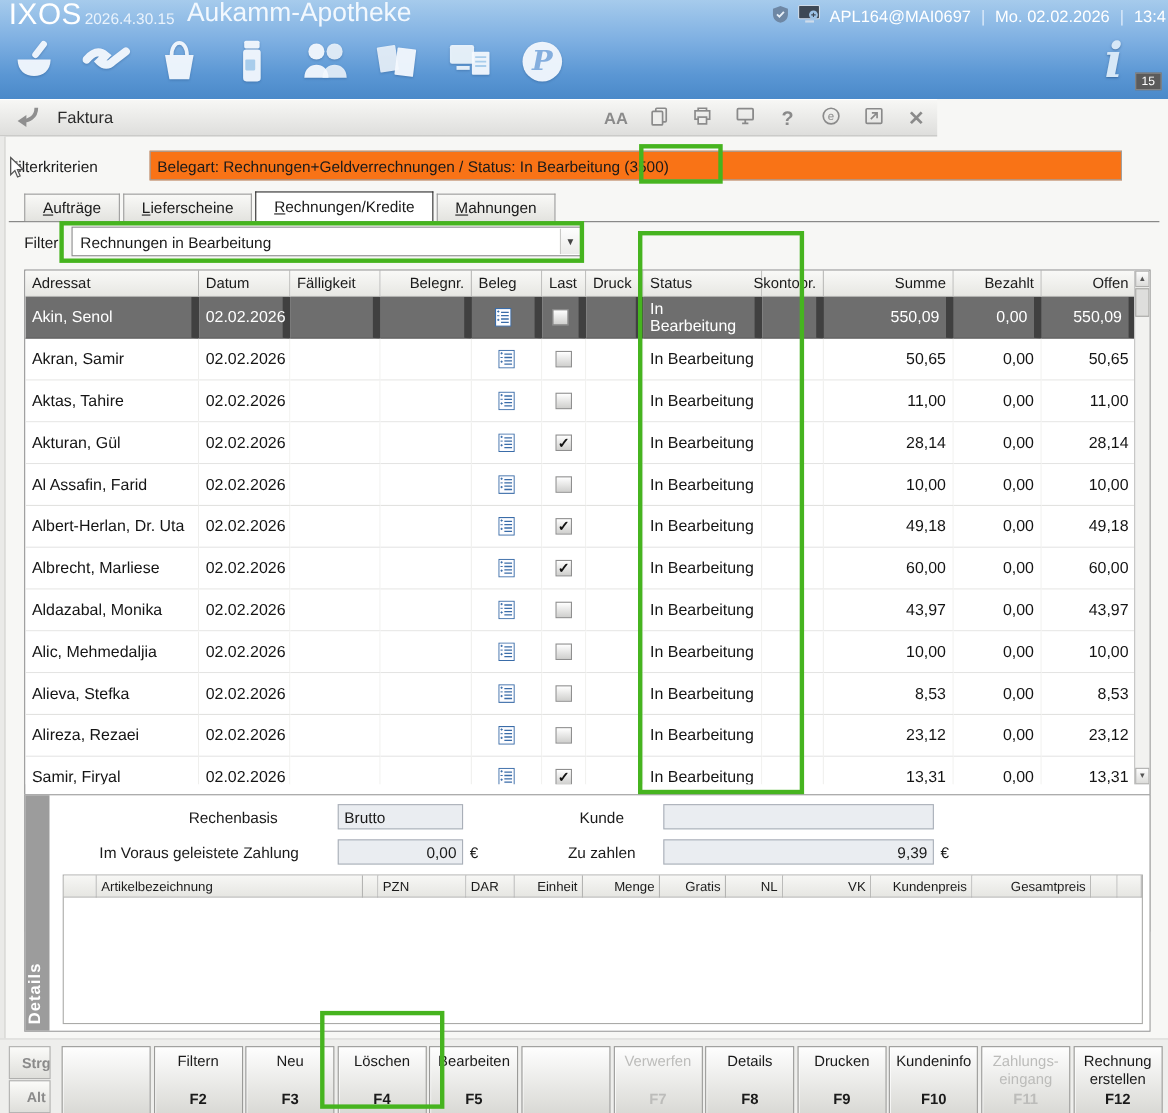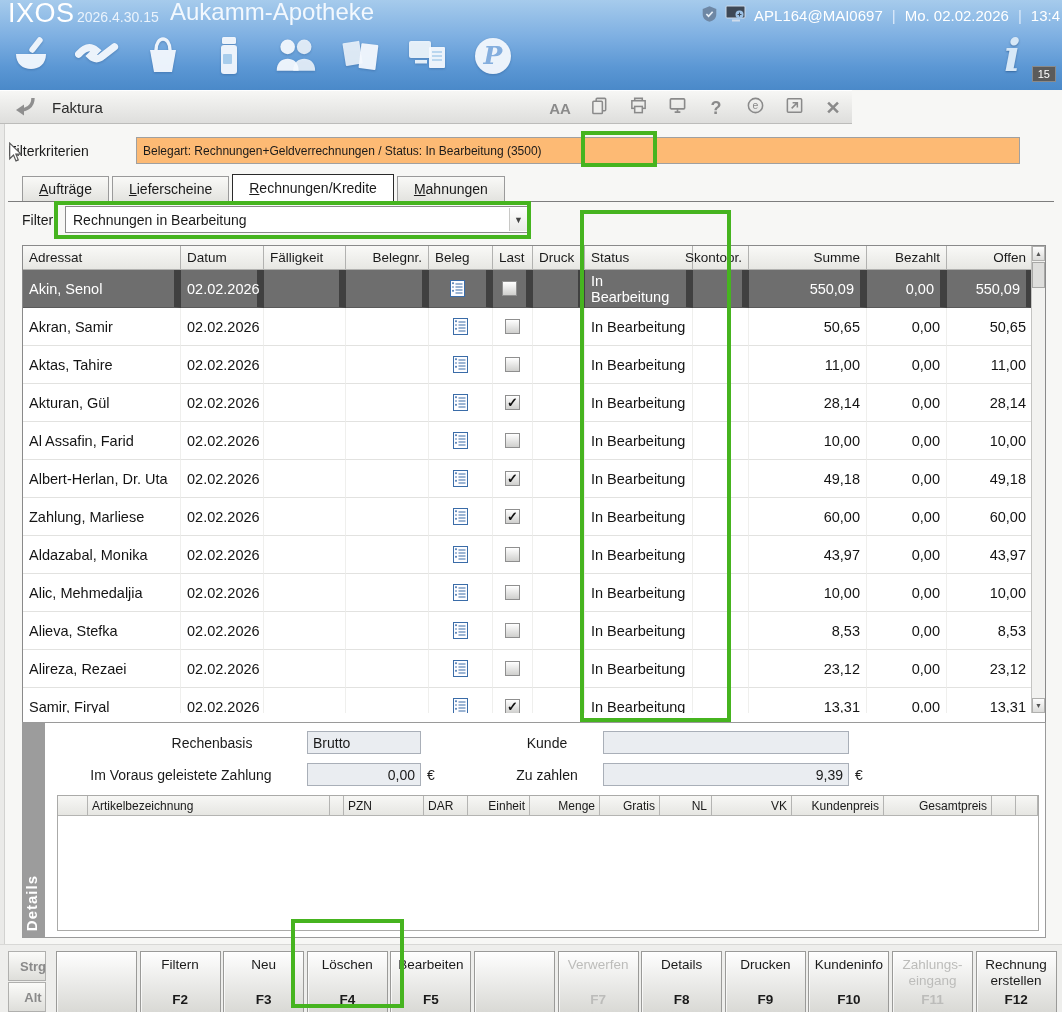--- a/index.html
+++ b/index.html
@@ -32,22 +32,22 @@
   .page-title { position:absolute; left:52px; top:8px; font-size:15px; color:#2a2a2a; }
   .sub-toolbar { position:absolute; right:8px; top:0; height:34px; display:flex; align-items:center; gap:17px; }
   .tool-icon { color:#8a8a8a; font-size:18px; width:22px; text-align:center; cursor:default; }
   .tool-icon svg { width:19px; height:19px; }
   .tool-icon.txt { font-weight:bold; }
 
   .left-gutter { position:absolute; left:0; top:124px; width:5px; height:820px; background:#eaeae8; border-right:1px solid #d2d2d0; }
 
   
   .fk-label { position:absolute; left:8px; top:143px; font-size:14px; color:#1a1a1a; }
-  .fk-field { position:absolute; left:136px; top:137px; width:884px; height:27px; background:#fdba74;
-    border:1px solid #a0a0a0; font-size:12px; color:#1a1a1a; display:flex; align-items:center; padding-left:6px; }
+  .fk-field { position:absolute; left:136px; top:137px; width:884px; height:27px; background:#f97316;
+    border:1px solid #a0a0a0; font-size:14px; color:#1a1a1a; display:flex; align-items:center; padding-left:6px; }
 
   
   .tabs { position:absolute; left:22px; top:176px; height:26px; display:flex; gap:3px; z-index:3; }
   .tab { height:25px; padding:0 16px; display:flex; align-items:center; justify-content:center;
     font-size:14px; color:#1a1a1a; background:linear-gradient(180deg,#f9f9f7,#e3e3df);
     border:1px solid #9a9a9a; border-bottom:none; cursor:pointer; }
   .tab.active { background:#ffffff; border:1px solid #2a2a2a; border-bottom:none; height:27px; margin-top:-2px; z-index:4; }
   .tabs-line { position:absolute; left:8px; top:201px; width:1046px; height:1px; background:#7d7d7d; z-index:2; }
 
   
@@ -404,21 +404,21 @@
             <span class="cb">✓</span>
           </div>
           <div class="cell "></div>
           <div class="cell ">In Bearbeitung</div>
           <div class="cell r"></div>
           <div class="cell r">49,18</div>
           <div class="cell r">0,00</div>
           <div class="cell r">49,18</div>
         </div>
         <div class="inv-grid inv-row">
-          <div class="cell ">Zahlung, Marliese</div>
+          <div class="cell ">Albrecht, Marliese</div>
           <div class="cell ">02.02.2026</div>
           <div class="cell "></div>
           <div class="cell r"></div>
           <div class="cell c">
             <span class="beleg-ic"><svg viewBox="0 0 15 17">
                 <rect x="0.5" y="0.5" width="14" height="16" fill="#fdfdff" stroke="#3a6ca8"></rect>
                 <path d="M5.5 4h7M5.5 7h7M5.5 10h7M5.5 13h7" stroke="#3a6ca8" stroke-width="1.2"></path>
                 <path d="M2 3.2h2M3 2.2v2M2 7h2M2 10.8h2M3 9.8v2" stroke="#3a6ca8" stroke-width="0.9"></path>
               </svg></span>
           </div>

